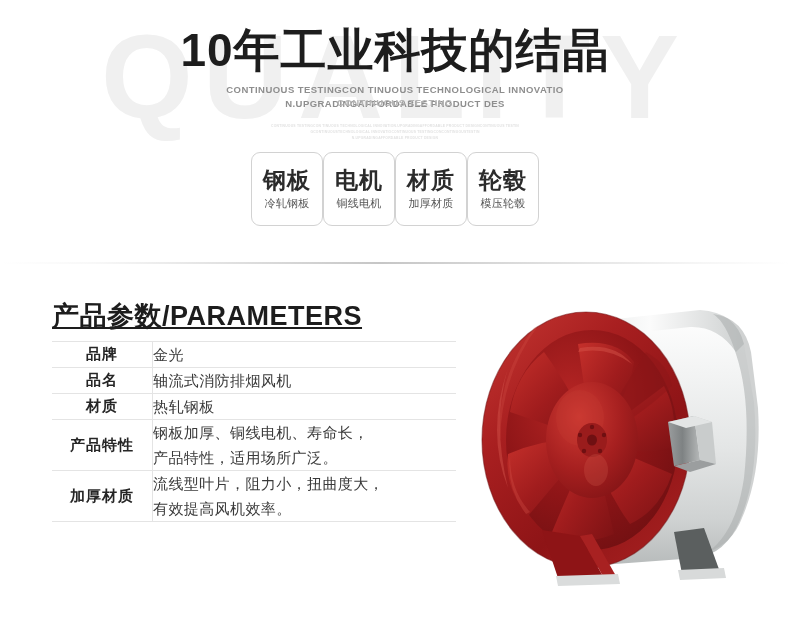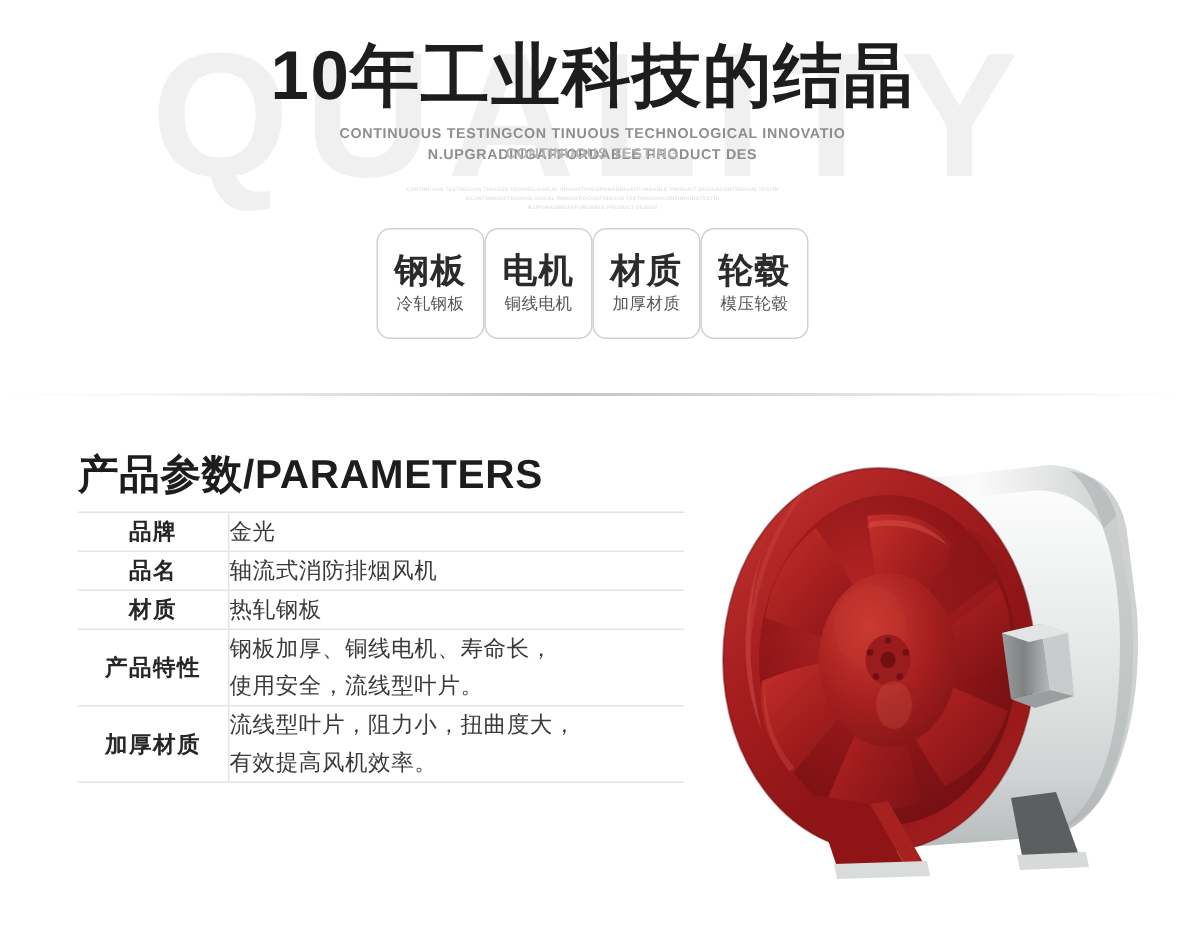--- a/index.html
+++ b/index.html
@@ -64,21 +64,21 @@
       rgba(206,206,206,.15) 12%,
       rgba(188,188,188,.85) 48%,
       rgba(206,206,206,.2) 88%,
       rgba(255,255,255,0) 100%);
   }
 
   
   .params-title{
     position:absolute;left:52px;top:300px;
     font-size:27px;line-height:32px;font-weight:700;color:#1d1d1d;
-    letter-spacing:.5px;white-space:nowrap;
+    letter-spacing:.5px;white-space:nowrap;text-decoration:underline;
   }
   .ptable{
     position:absolute;left:52px;top:341px;width:404px;
     border-collapse:collapse;
   }
   .ptable tr{border-bottom:1px solid #e4e4e4;}
   .ptable tr:first-child{border-top:1px solid #e4e4e4;}
   .ptable td{vertical-align:middle;padding:0;}
   .k{
     width:100px;
@@ -155,21 +155,21 @@
       <tr>
         <td class="k">材质</td>
         <td class="v">
           <span class="ln">热轧钢板</span>
         </td>
       </tr>
       <tr>
         <td class="k">产品特性</td>
         <td class="v">
           <span class="ln">钢板加厚、铜线电机、寿命长，</span>
-          <span class="ln">使用安全，流线型叶片。</span>
+          <span class="ln">产品特性，适用场所广泛。</span>
         </td>
       </tr>
       <tr>
         <td class="k">加厚材质</td>
         <td class="v">
           <span class="ln">流线型叶片，阻力小，扭曲度大，</span>
           <span class="ln">有效提高风机效率。</span>
         </td>
       </tr>
     </tbody>

